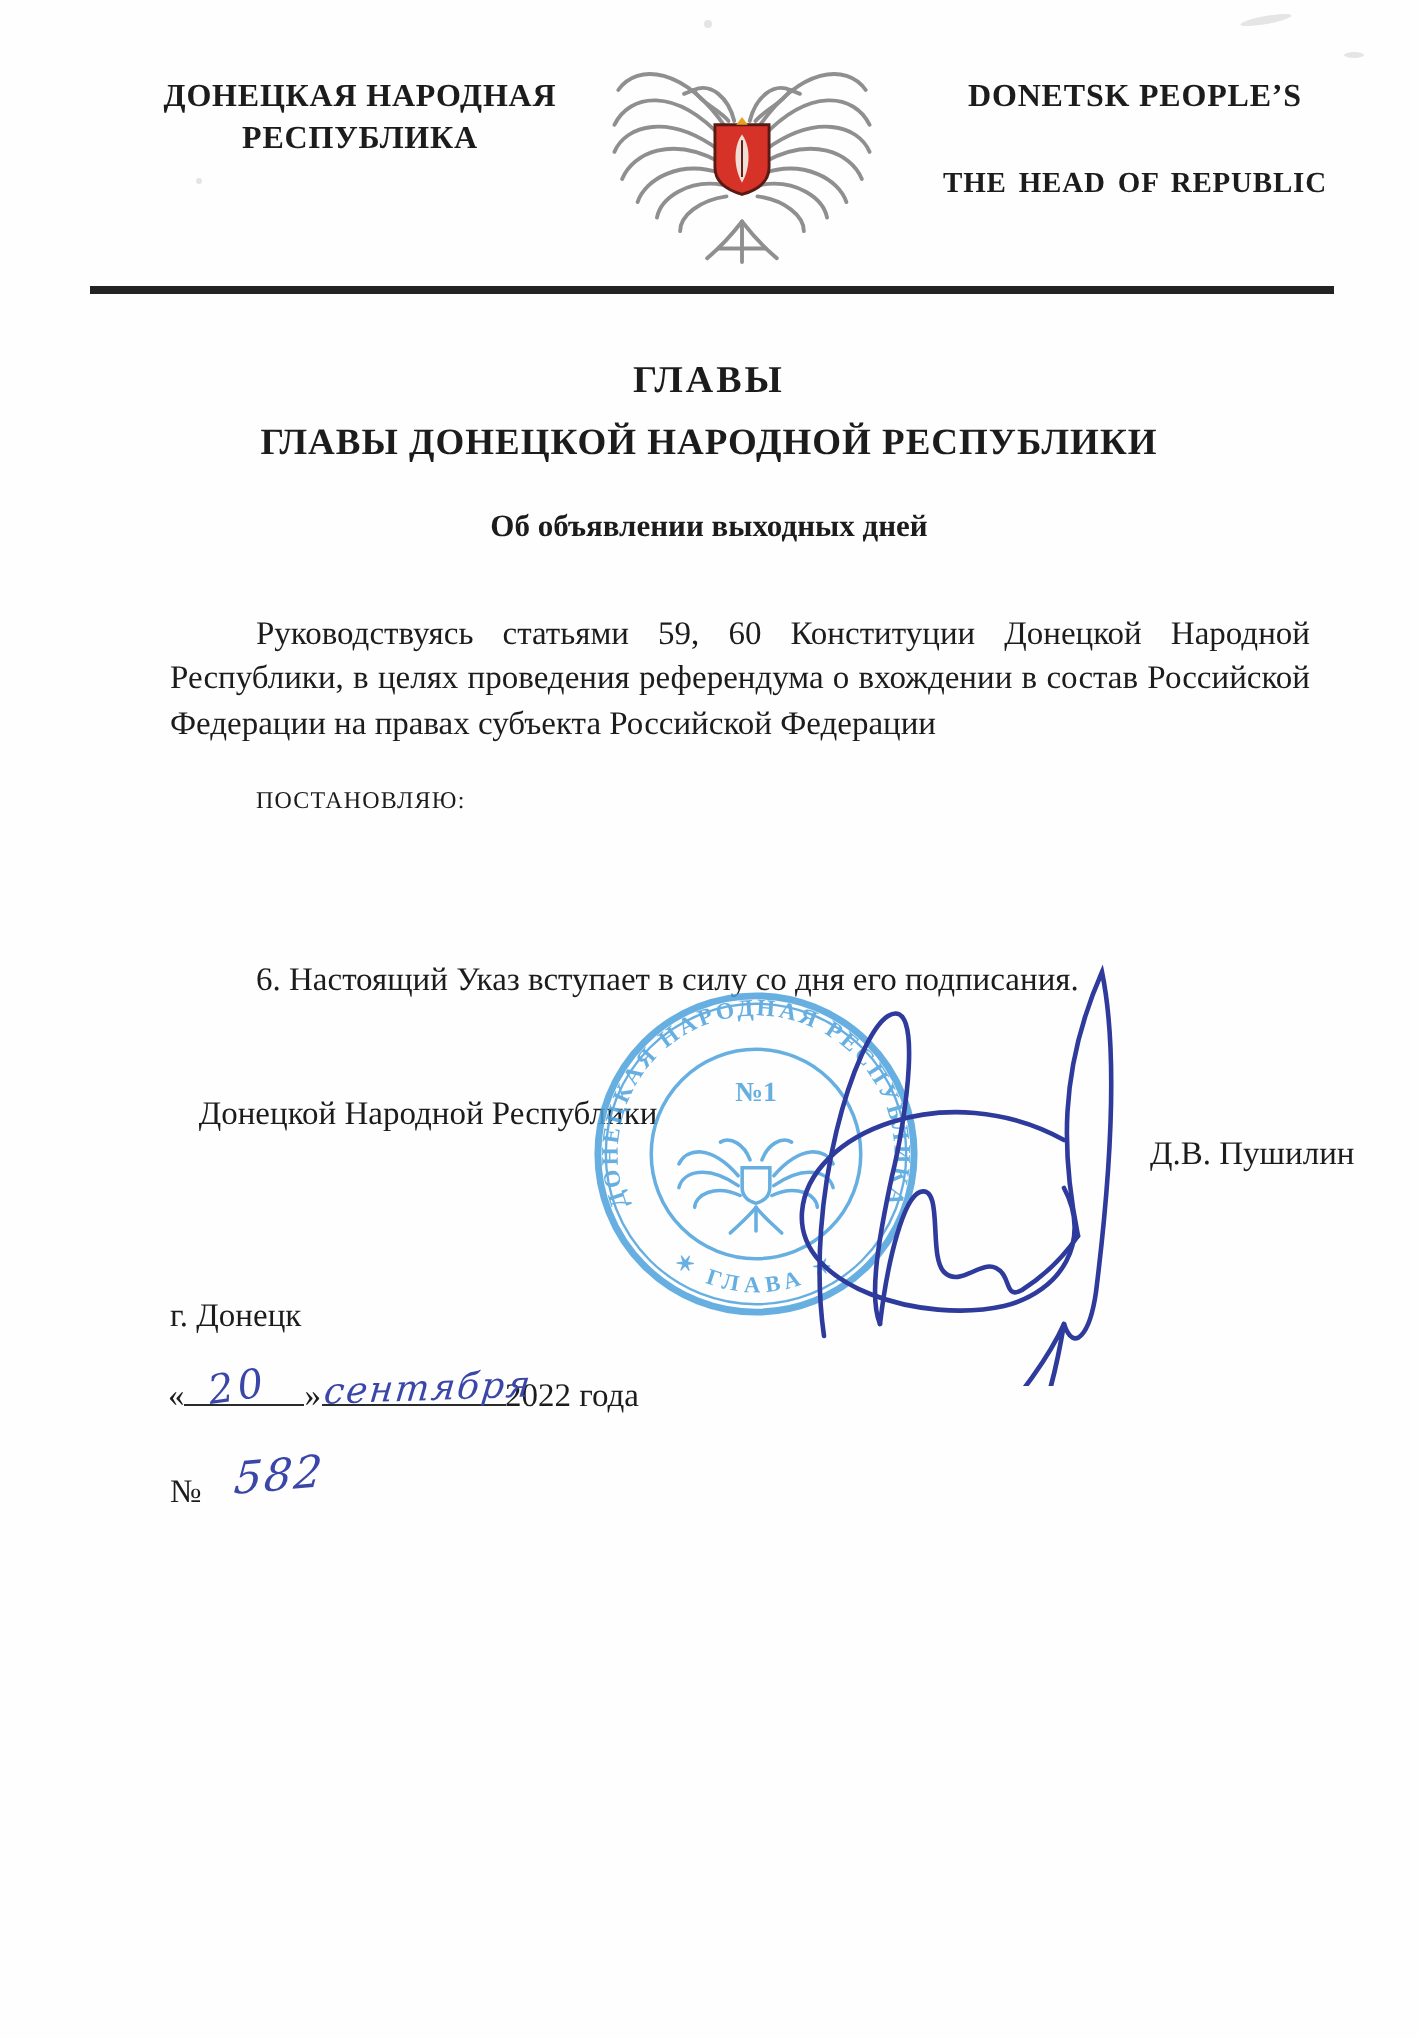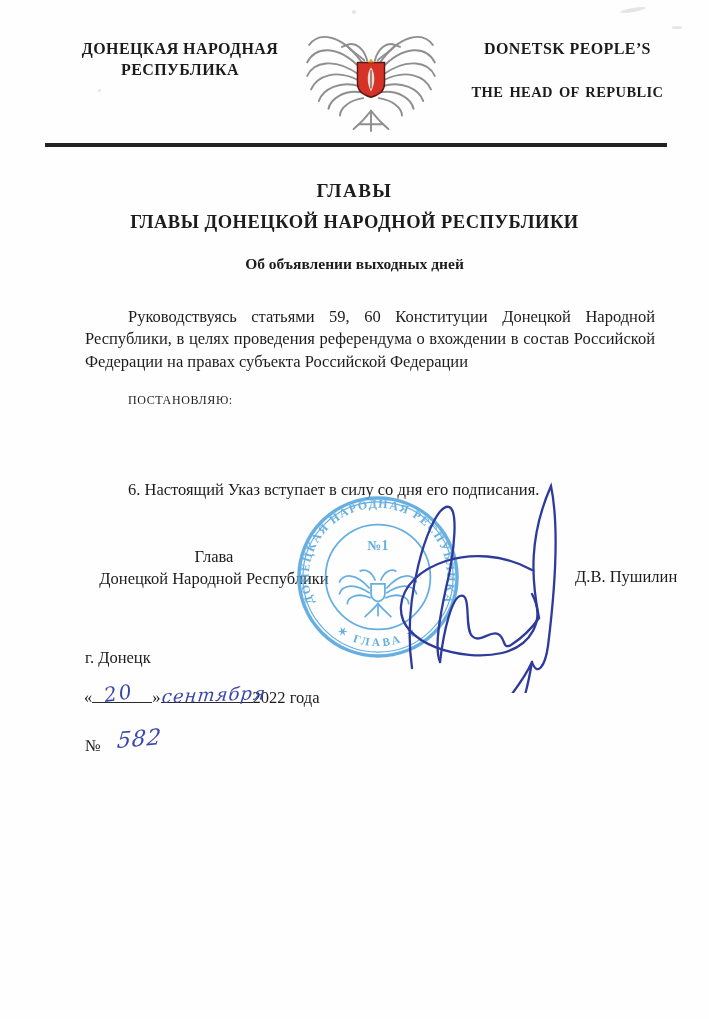--- a/index.html
+++ b/index.html
@@ -138,21 +138,20 @@
 
   <div class="title-wrap t1">ГЛАВЫ</div>
   <div class="title-wrap t2">ГЛАВЫ ДОНЕЦКОЙ НАРОДНОЙ РЕСПУБЛИКИ</div>
   <div class="title-wrap t3">Об объявлении выходных дней</div>
 
   <p class="body-text preamble indent">Руководствуясь статьями 59, 60 Конституции Донецкой Народной Республики, в целях проведения референдума о вхождении в состав Российской Федерации на правах субъекта Российской Федерации</p>
   <p class="body-text resolve indent">ПОСТАНОВЛЯЮ:</p>
   <p class="body-text item2 indent">6. Настоящий Указ вступает в силу со дня его подписания.</p>
 
   <div class="sig-left">
-    <span style="display:block">Глава</span>
     <span style="display:block">Донецкой Народной Республики</span>
   </div>
   <div class="sig-right">Д.В. Пушилин</div>
 
   <svg class="stamp" viewBox="0 0 170 170">
     <defs>
       <path id="arcTop" d="M21.6,114.6 A70,70 0 1 1 148.4,114.6"></path>
       <path id="arcBottom" d="M40,138.6 A70,70 0 0 0 130,138.6"></path>
     </defs>
     <circle cx="85" cy="85" r="80" fill="none" stroke="#4da2dd" stroke-width="3.5"></circle>

